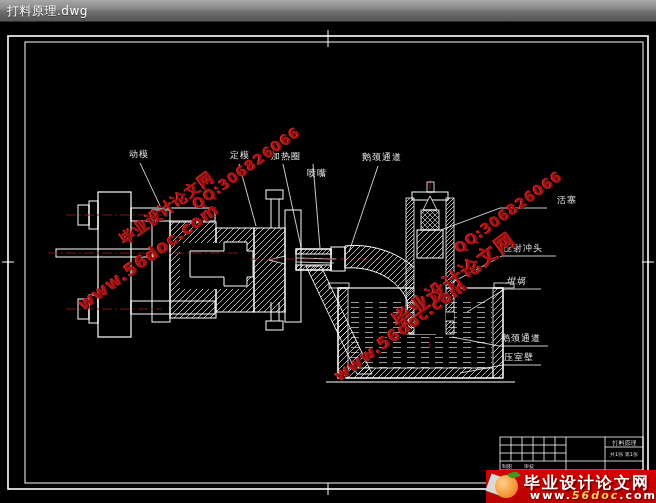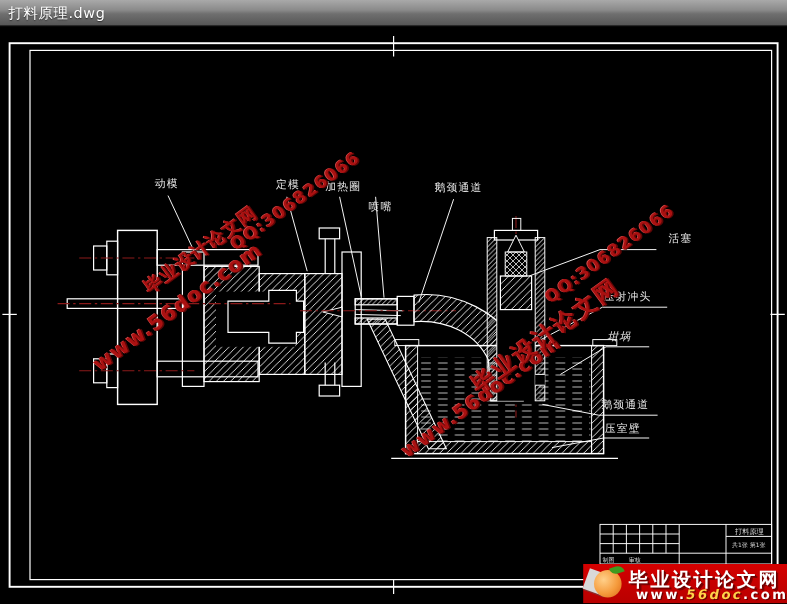--- a/index.html
+++ b/index.html
@@ -193,21 +193,21 @@
 
     <span class="cad-label" style="left:129px;top:127px;">动模</span>
     <span class="cad-label" style="left:230px;top:128px;">定模</span>
     <span class="cad-label" style="left:271px;top:129px;">加热圈</span>
     <span class="cad-label" style="left:307px;top:128px;margin-top:18px;">喷嘴</span>
     <span class="cad-label" style="left:362px;top:130px;">鹅颈通道</span>
     <span class="cad-label" style="left:525px;top:173px;margin-left:32px;">活塞</span>
     <span class="cad-label" style="left:503px;top:221px;">压射冲头</span>
     <span class="cad-label" style="left:506px;top:254px;font-style:italic;">坩埚</span>
     <span class="cad-label" style="left:501px;top:311px;">鹅颈通道</span>
-    <span class="cad-label" style="left:504px;top:330px;font-family:Liberation Serif, serif;">压室壁</span>
+    <span class="cad-label" style="left:504px;top:330px;">压室壁</span>
 
     <span class="tb-text" style="left:606px;top:417px;width:37px;text-align:center;font-size:6px;">打料原理</span>
     <span class="tb-text" style="left:604px;top:429px;width:40px;text-align:center;font-size:5px;">共1张 第1张</span>
     <span class="tb-text" style="left:502px;top:441px;font-size:5px;">制图</span>
     <span class="tb-text" style="left:524px;top:441px;font-size:5px;">审核</span>
 
     <span class="wm url-l" style="left:80px;top:274px;">www.56doc.com</span>
     <span class="wm cn-l" style="left:122px;top:210px;">毕业设计论文网</span>
     <span class="wm qq" style="left:194px;top:176px;">QQ:306826066</span>
     <span class="wm url-r" style="left:336px;top:346px;">www.56doc.com</span>

